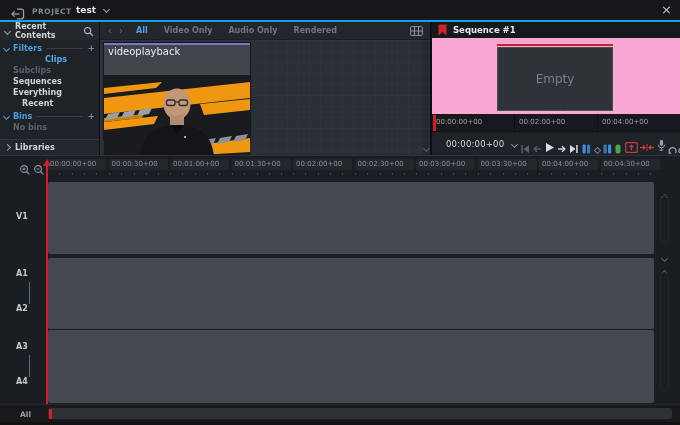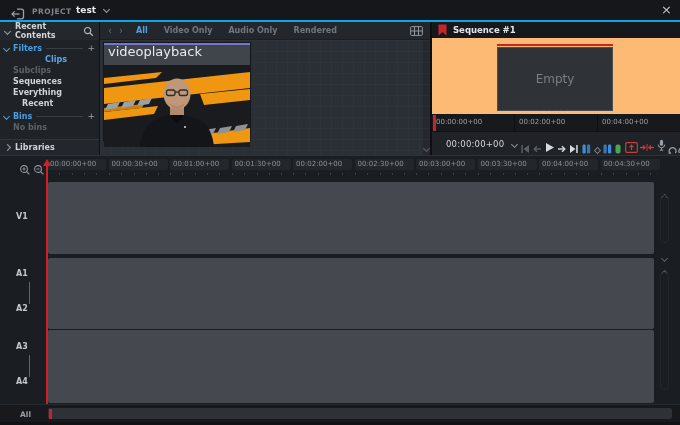--- a/index.html
+++ b/index.html
@@ -28,23 +28,23 @@
   #clipspanel{position:absolute;left:100px;top:22px;width:330px;height:133px;background:#2a2e35;box-sizing:border-box;}
   #cliptabs{height:18px;background:#23272c;border-bottom:1px solid #1a1d21;display:flex;align-items:center;box-sizing:border-box;}
   .ctab{font-size:8px;font-weight:600;color:#70767e;}
   .ctab.active{color:#4da3e0;font-weight:bold;}
   #clipsbody{position:absolute;left:0;top:18px;right:0;bottom:0;
     background-color:#2a2e35;
     background-image:linear-gradient(#2e333a 1px,transparent 1px),linear-gradient(90deg,#2e333a 1px,transparent 1px);
     background-size:11px 11px;}
   #cliptile{position:absolute;left:3px;top:2px;width:146px;height:97px;background:#1a1b1e;border:1px solid #15171a;box-sizing:content-box;}
   #cliptile .selbar{position:absolute;left:0;top:0;width:100%;height:2px;background:#7478cc;}
-  #cliptitle{height:11px;line-height:11px;background:#40444b;color:#e8eaec;font-size:13px;padding:1px 0 8px 4px;margin-top:2px;}
-  
-  #seqpanel{position:absolute;left:430px;top:22px;width:250px;height:133px;background:#fdba74;border-left:2px solid #0d0f12;box-sizing:border-box;}
+  #cliptitle{height:11px;line-height:11px;background:#40444b;color:#e8eaec;font-size:10px;padding:1px 0 18px 4px;margin-top:2px;}
+  
+  #seqpanel{position:absolute;left:430px;top:22px;width:250px;height:133px;background:#f9a8d4;border-left:2px solid #0d0f12;box-sizing:border-box;}
   #seqheader{height:16px;background:#16181c;display:flex;align-items:center;padding-left:6px;font-size:8.5px;font-weight:bold;color:#e4e6e9;}
   #miniruler{position:absolute;left:0;top:92px;width:248px;height:17px;background:#0e1013;display:flex;}
   .mcell{flex:1;margin-right:1px;background:#17191c;font-size:7px;color:#9a9fa5;line-height:17px;padding-left:4px;box-sizing:border-box;white-space:nowrap;}
   #transport{position:absolute;left:0;top:109px;width:248px;height:24px;background:#1f2227;border-top:1px solid #101214;box-sizing:border-box;}
   .ticon{position:absolute;top:7px;}
   
   #timeline{position:absolute;left:0;top:155px;width:680px;height:270px;background:#1a1d21;border-top:1px solid #2e323a;box-sizing:border-box;}
   #rulerrow{position:absolute;left:47px;top:3px;display:flex;}
   .rcell{width:59px;margin-right:2.5px;display:flex;flex-direction:column;}
   .rlabel{height:11px;line-height:11px;background:#23272c;border-radius:2px;font-size:7px;color:#8a9096;padding-left:3px;white-space:nowrap;overflow:hidden;}

